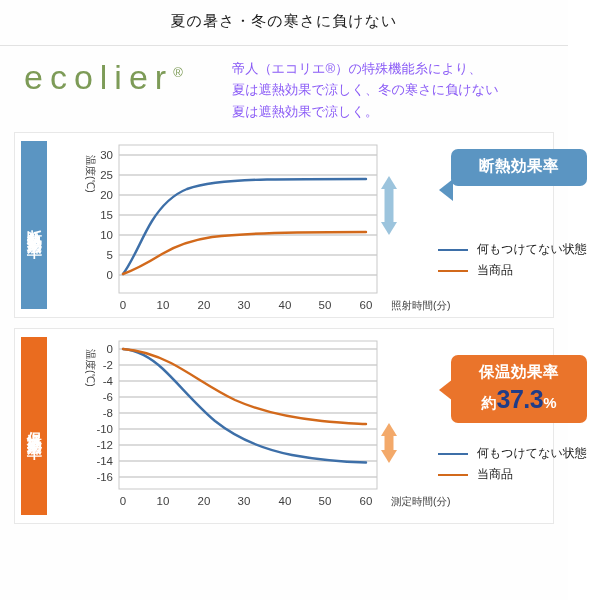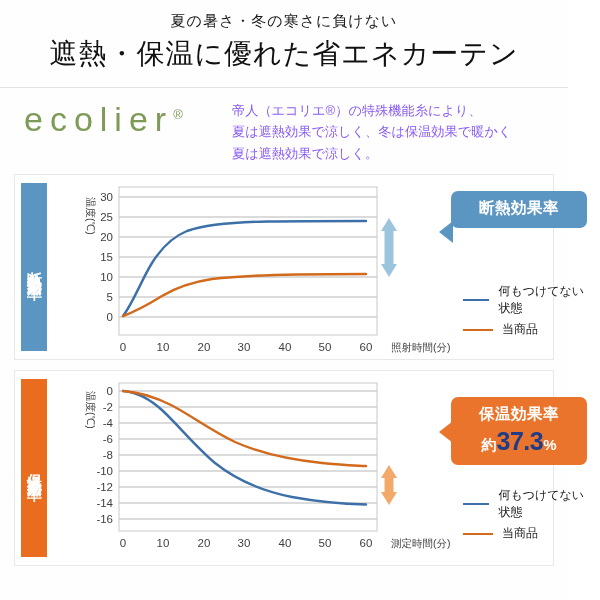--- a/index.html
+++ b/index.html
@@ -83,43 +83,42 @@
     border-top: 11px solid transparent; border-bottom: 11px solid transparent;
     border-right: 14px solid #5b95c2;
   }
   .tail.orange {
     left: 392px; top: 50px;
     border-top: 11px solid transparent; border-bottom: 11px solid transparent;
     border-right: 14px solid #ea742b;
   }
 
   
-  .legend { position: absolute; left: 416px; font-size: 12px; color: #1a1a1a; }
+  .legend { position: absolute; left: 391px; font-size: 12px; color: #1a1a1a; }
   .legend-row { display: flex; align-items: center; margin-bottom: 4px; }
   .legend-line { width: 30px; height: 0; border-top: 2.4px solid #3d6fa8; margin-right: 9px; }
   .legend-line.orange { border-top-color: #d2691b; }
 </style>
 </head>
 <body>
 
 <div class="page">
 
   <div class="header">
     <div class="subtitle">夏の暑さ・冬の寒さに負けない</div>
-    <div class="title">遮熱・保温に優れた省エネカーテン</div>
   </div>
   <div class="hr"></div>
 
   <div class="brand-row">
     <div class="brand">
       <div class="brand-word"><span>ecolier</span><span class="brand-reg">®</span></div>
     </div>
     <div class="desc">
       <div>帝人（エコリエ®）の特殊機能糸により、</div>
-      <div>夏は遮熱効果で涼しく、冬は保温効果で暖かく</div>
+      <div>夏は遮熱効果で涼しく、冬の寒さに負けない</div>
       <div>夏は遮熱効果で涼しく。</div>
     </div>
   </div>
 
   <div class="panel">
     <div class="sidebar blue">断熱効果率</div>
     <div class="panel-body">
 
       <svg width="548" height="180" viewBox="0 0 548 180">
 

